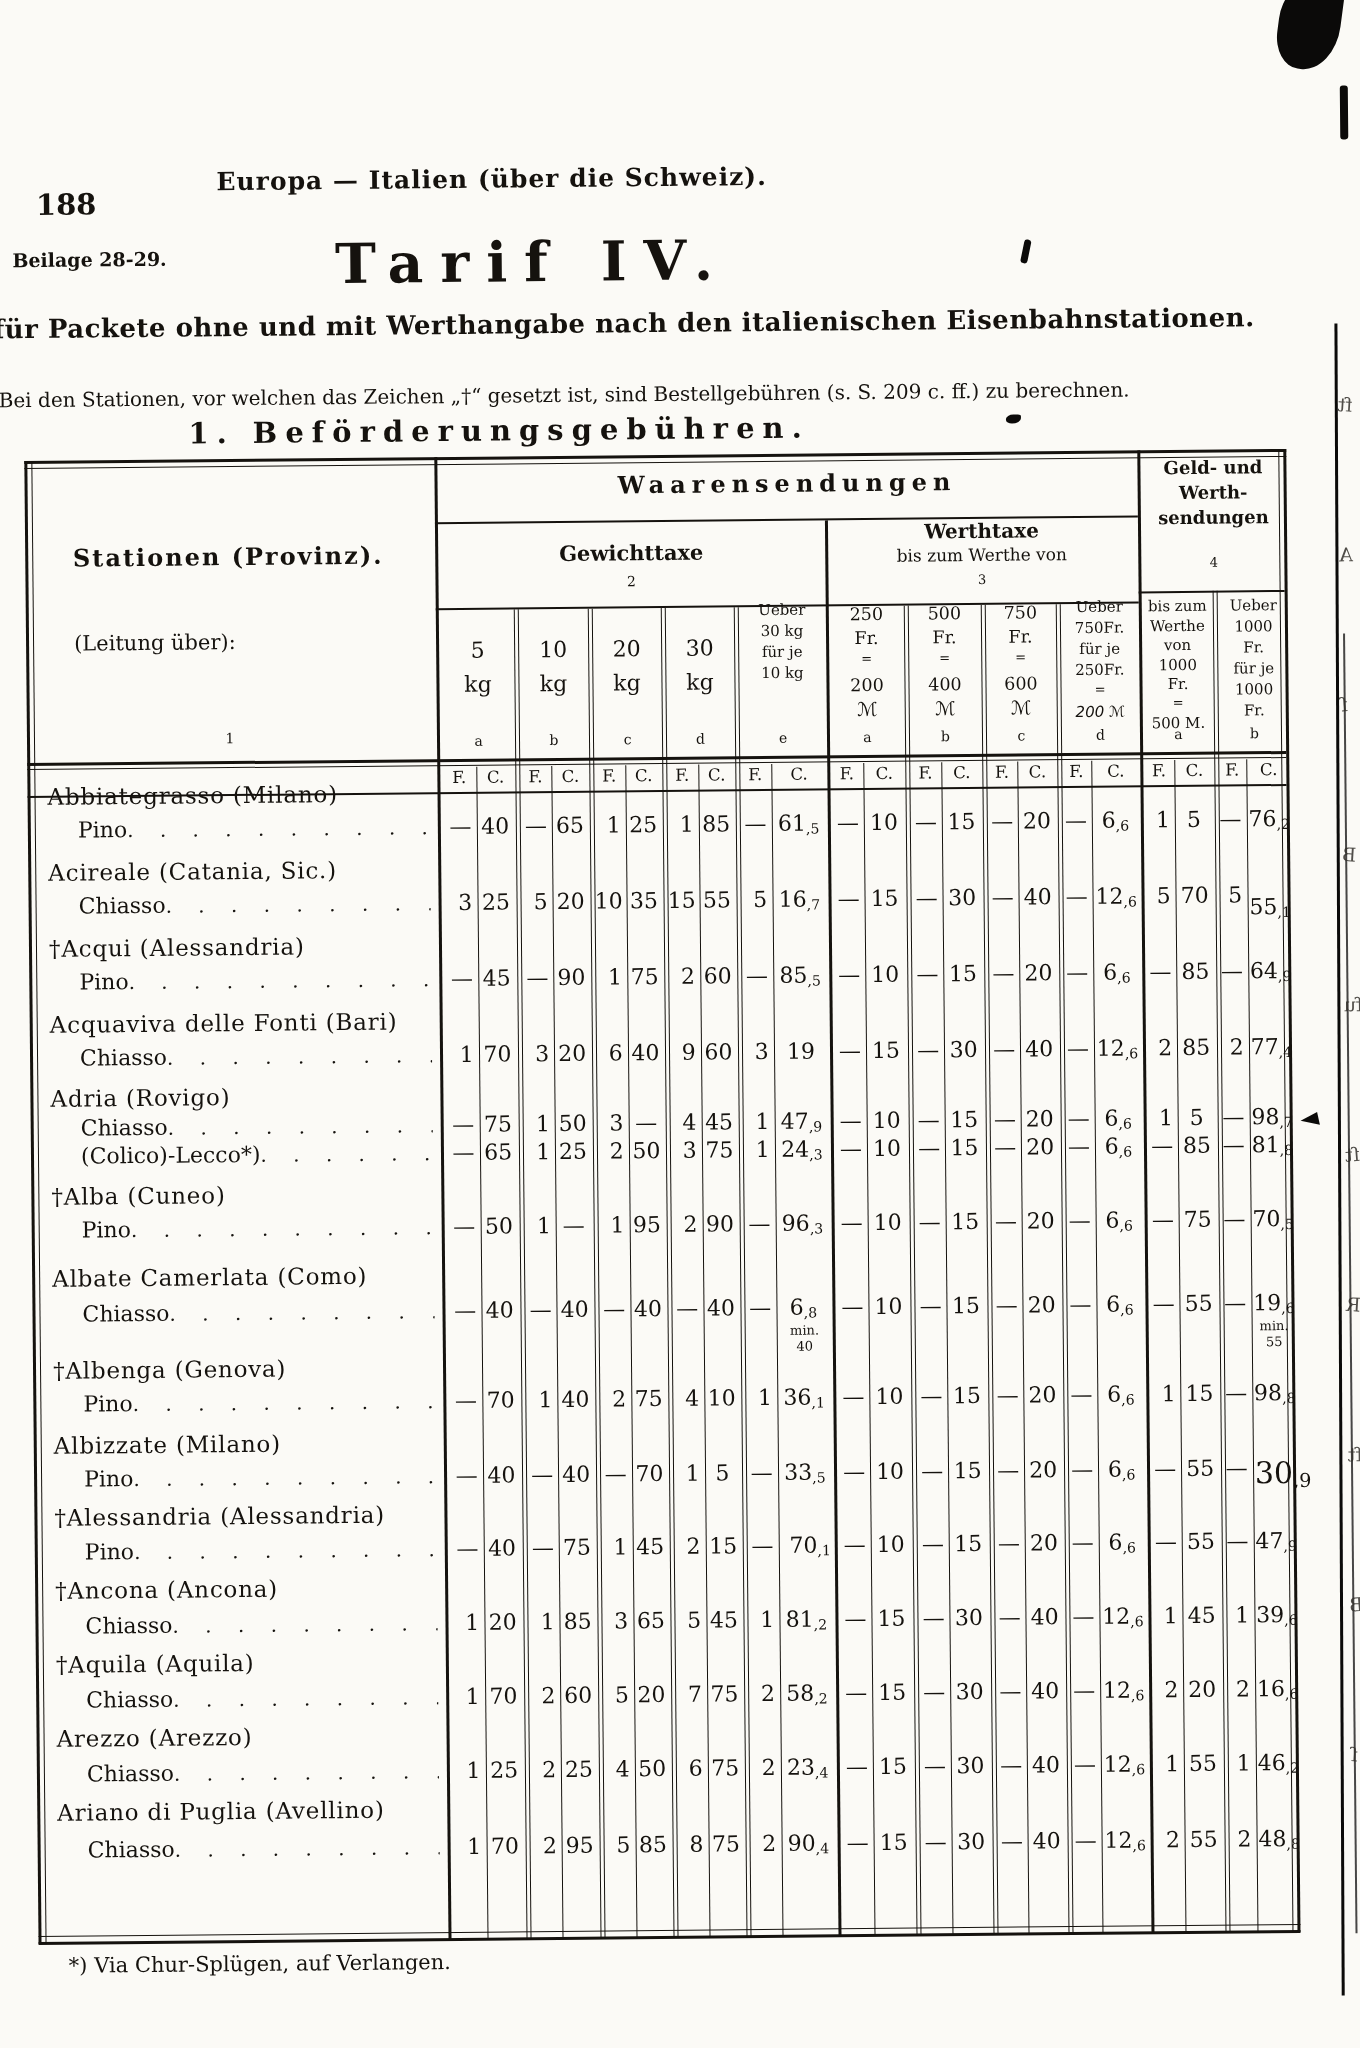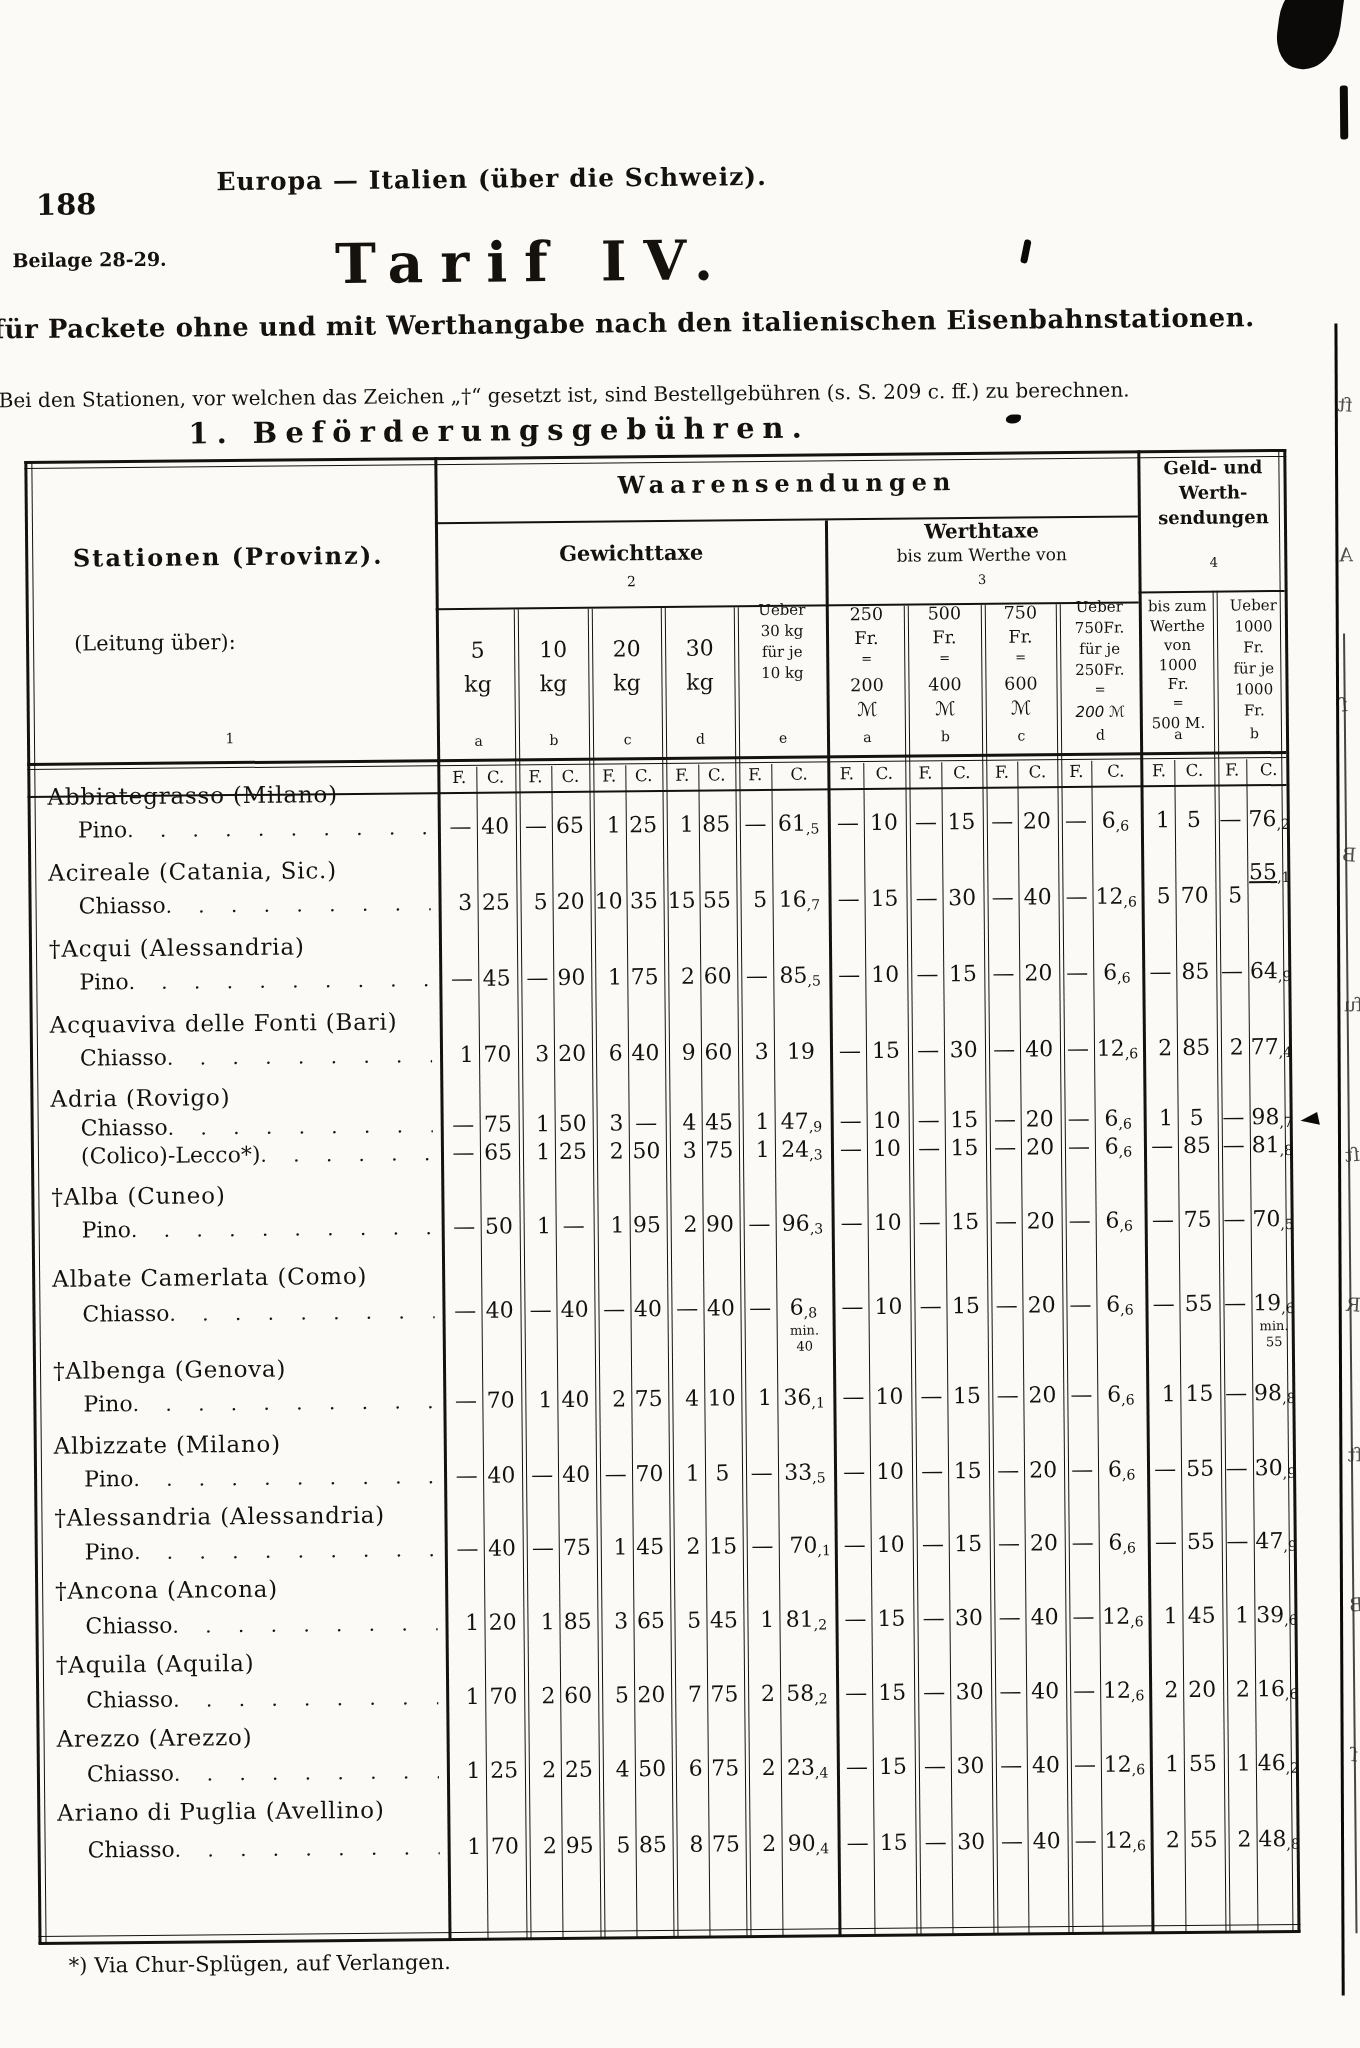--- a/index.html
+++ b/index.html
@@ -227,21 +227,21 @@
       <div class="abs" style="left: 868px; top: 888px; width: 36px; text-align: center; font-size: 22px;">15</div>
       <div class="abs" style="left: 912px; top: 888px; width: 27.12px; text-align: right; font-size: 22px;">—</div>
       <div class="abs" style="left: 946.12px; top: 888px; width: 34.88px; text-align: center; font-size: 22px;">30</div>
       <div class="abs" style="left: 989px; top: 888px; width: 26.24px; text-align: right; font-size: 22px;">—</div>
       <div class="abs" style="left: 1022.24px; top: 888px; width: 33.76px; text-align: center; font-size: 22px;">40</div>
       <div class="abs" style="left: 1064px; top: 888px; width: 25.02px; text-align: right; font-size: 22px;">—</div>
       <div class="abs" style="left: 1096.02px; top: 888px; width: 42.98px; text-align: center; font-size: 22px;">12<span class="dec">,6</span></div>
       <div class="abs" style="left: 1146px; top: 888px; width: 26.24px; text-align: right; font-size: 22px;">5</div>
       <div class="abs" style="left: 1179.24px; top: 888px; width: 33.76px; text-align: center; font-size: 22px;">70</div>
       <div class="abs" style="left: 1221px; top: 888px; width: 22.74px; text-align: right; font-size: 22px;">5</div>
-      <div class="abs" style="left: 1250.74px; top: 865px; width: 39.26px; text-align: center; font-size: 22px; text-decoration: underline;">55<span class="dec">,1</span></div>
+      <div class="abs" style="left: 1250.74px; top: 900px; width: 39.26px; text-align: center; font-size: 22px;">55<span class="dec">,1</span></div>
       <div class="abs" style="left: 50px; top: 930px; font-size: 23px; letter-spacing: 0.8px;">†Acqui (Alessandria)</div>
       <div class="routeline" style="left: 80px; top: 964px; width: 352px;">
         <span>Pino</span>
         <span class="dots"> . . . . . . . . . . . . . . . . . . . . . . </span>
       </div>
       <div class="abs" style="left: 445px; top: 964px; width: 28.58px; text-align: right; font-size: 22px;">—</div>
       <div class="abs" style="left: 480.58px; top: 964px; width: 33.42px; text-align: center; font-size: 22px;">45</div>
       <div class="abs" style="left: 522px; top: 964px; width: 27.2px; text-align: right; font-size: 22px;">—</div>
       <div class="abs" style="left: 556.2px; top: 964px; width: 31.8px; text-align: center; font-size: 22px;">90</div>
       <div class="abs" style="left: 596px; top: 964px; width: 26.74px; text-align: right; font-size: 22px;">1</div>
@@ -450,21 +450,21 @@
       <div class="abs" style="left: 868px; top: 1461px; width: 36px; text-align: center; font-size: 22px;">10</div>
       <div class="abs" style="left: 912px; top: 1461px; width: 27.12px; text-align: right; font-size: 22px;">—</div>
       <div class="abs" style="left: 946.12px; top: 1461px; width: 34.88px; text-align: center; font-size: 22px;">15</div>
       <div class="abs" style="left: 989px; top: 1461px; width: 26.24px; text-align: right; font-size: 22px;">—</div>
       <div class="abs" style="left: 1022.24px; top: 1461px; width: 33.76px; text-align: center; font-size: 22px;">20</div>
       <div class="abs" style="left: 1064px; top: 1461px; width: 25.02px; text-align: right; font-size: 22px;">—</div>
       <div class="abs" style="left: 1096.02px; top: 1461px; width: 42.98px; text-align: center; font-size: 22px;">6<span class="dec">,6</span></div>
       <div class="abs" style="left: 1146px; top: 1461px; width: 26.24px; text-align: right; font-size: 22px;">—</div>
       <div class="abs" style="left: 1179.24px; top: 1461px; width: 33.76px; text-align: center; font-size: 22px;">55</div>
       <div class="abs" style="left: 1221px; top: 1461px; width: 22.74px; text-align: right; font-size: 22px;">—</div>
-      <div class="abs" style="left: 1250.74px; top: 1461px; width: 39.26px; text-align: center; font-size: 22px;">30<span class="dec">,9</span></div>
+      <div class="abs" style="left: 1250.74px; top: 1461px; width: 39.26px; text-align: center; font-size: 30px;">30<span class="dec">,9</span></div>
       <div class="abs" style="left: 50px; top: 1499px; font-size: 23px; letter-spacing: 0.8px;">†Alessandria (Alessandria)</div>
       <div class="routeline" style="left: 80px; top: 1534px; width: 352px;">
         <span>Pino</span>
         <span class="dots"> . . . . . . . . . . . . . . . . . . . . . . </span>
       </div>
       <div class="abs" style="left: 445px; top: 1534px; width: 28.58px; text-align: right; font-size: 22px;">—</div>
       <div class="abs" style="left: 480.58px; top: 1534px; width: 33.42px; text-align: center; font-size: 22px;">40</div>
       <div class="abs" style="left: 522px; top: 1534px; width: 27.2px; text-align: right; font-size: 22px;">—</div>
       <div class="abs" style="left: 556.2px; top: 1534px; width: 31.8px; text-align: center; font-size: 22px;">75</div>
       <div class="abs" style="left: 596px; top: 1534px; width: 26.74px; text-align: right; font-size: 22px;">1</div>

